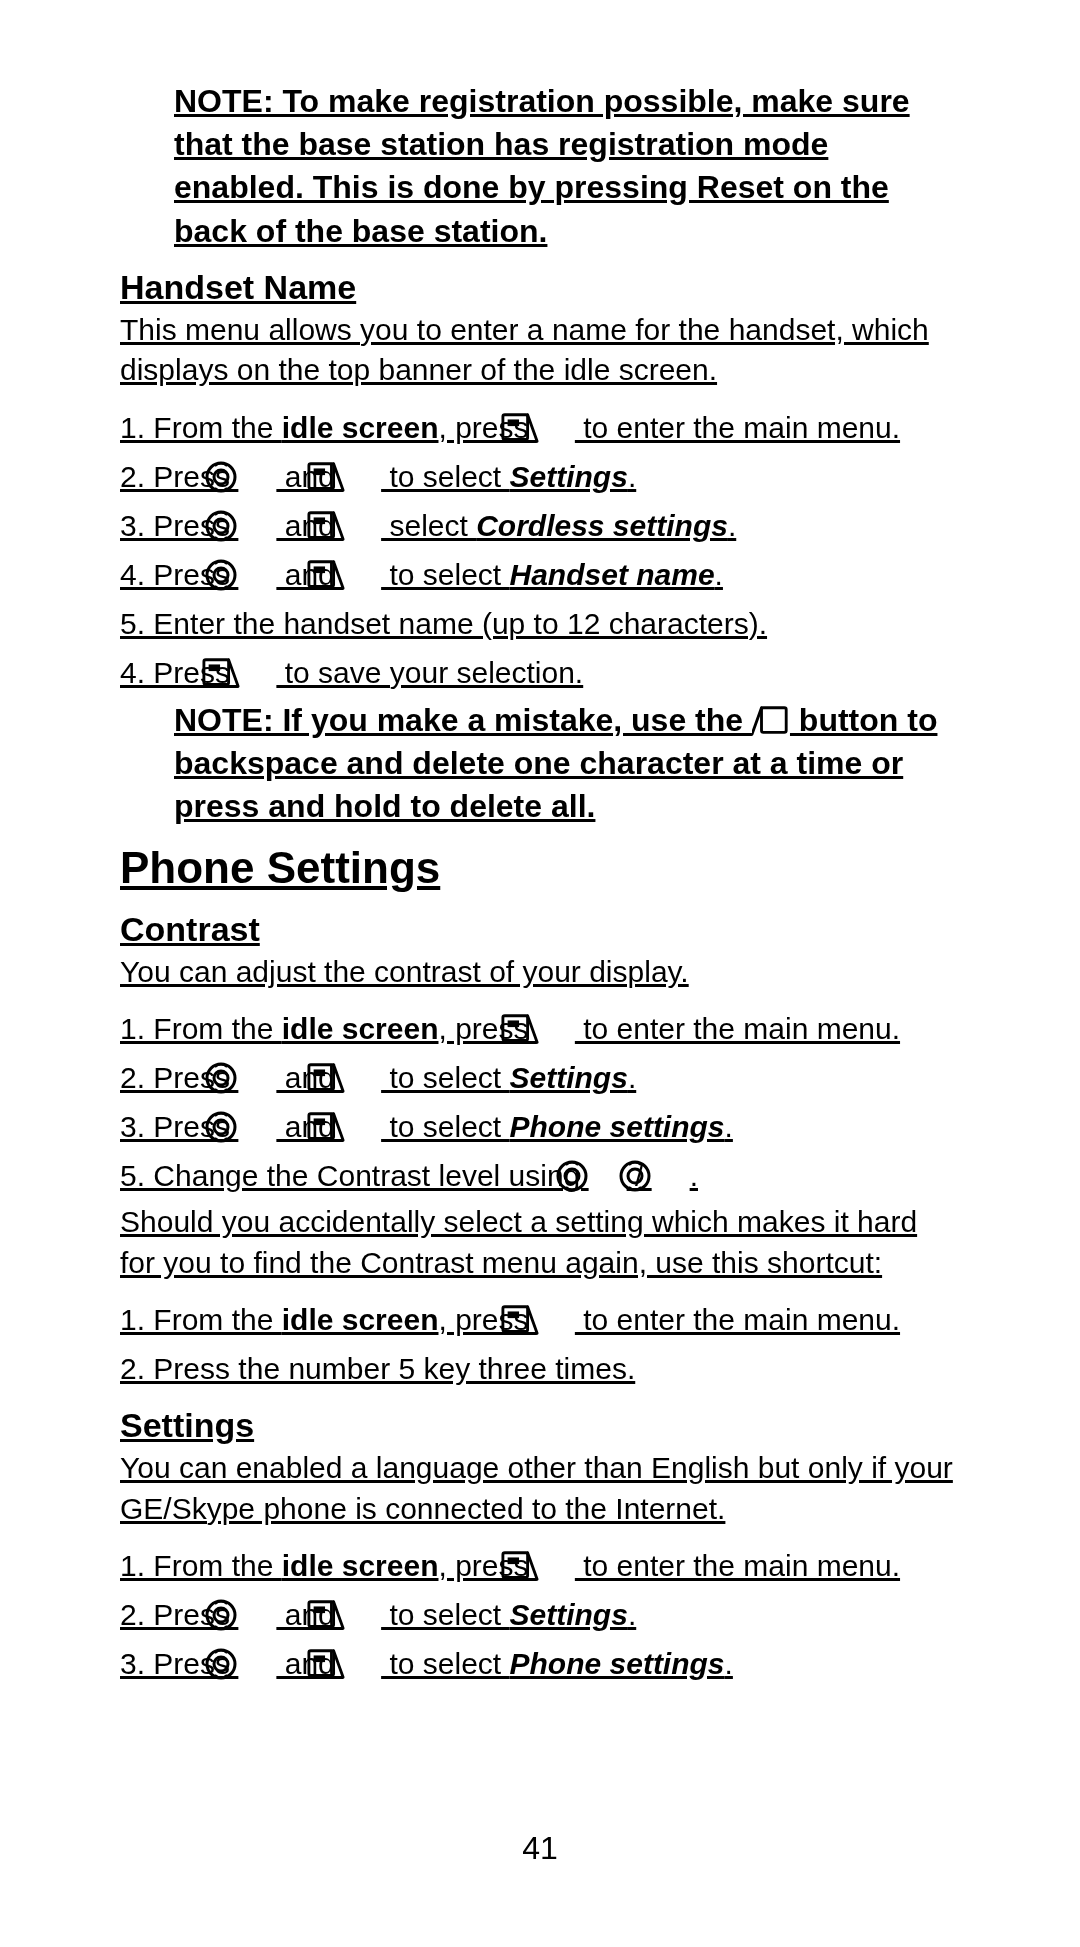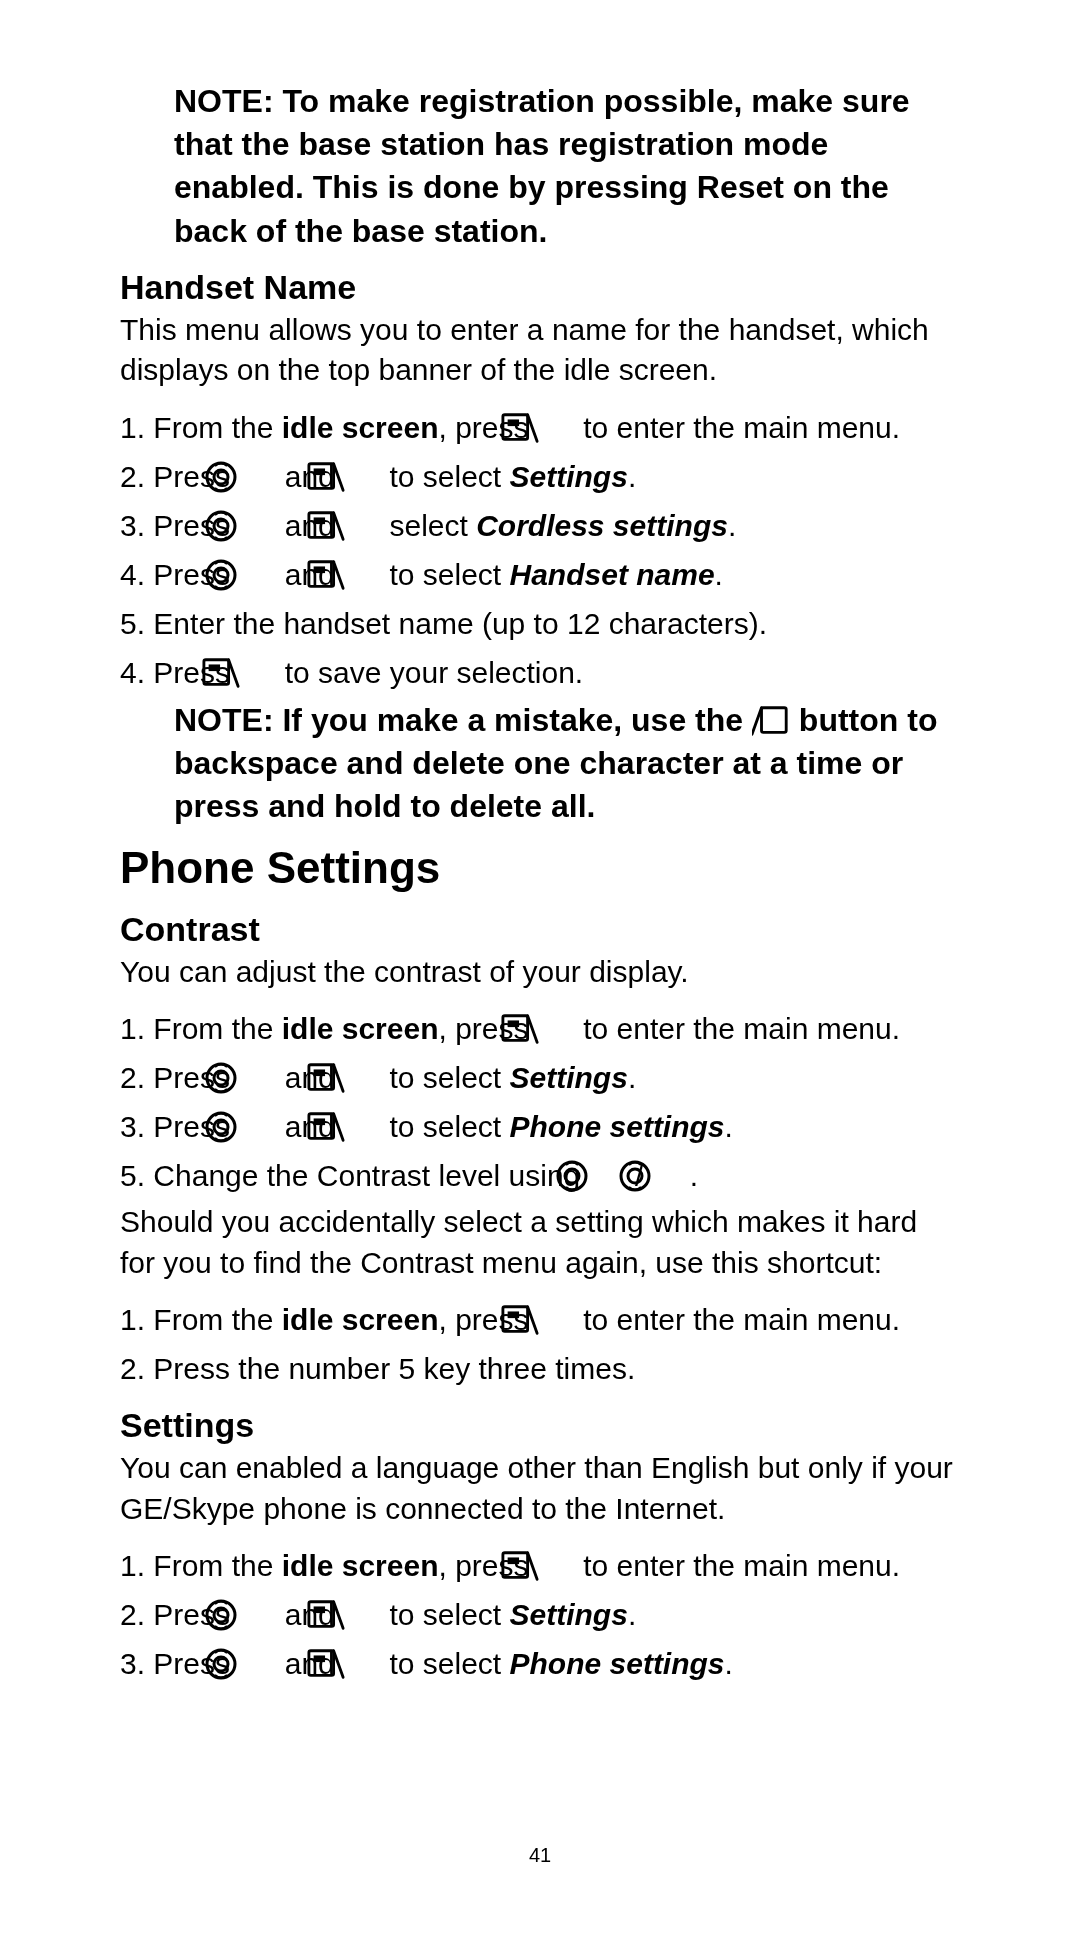--- a/index.html
+++ b/index.html
@@ -9,20 +9,21 @@
     font-family: "Segoe UI", Arial, sans-serif;
     color: #000;
     width: 1080px;
   }
   .page {
     box-sizing: border-box;
     width: 1080px;
     min-height: 1947px;
     padding: 80px 120px 40px 120px;
     position: relative;
+    text-decoration: underline;
   }
   .note {
     font-weight: 700;
     font-size: 32px;
     line-height: 1.35;
     margin: 0 0 14px 0;
     padding-left: 54px;
   }
   .h2 {
     font-weight: 700;
@@ -55,21 +56,21 @@
     vertical-align: -6px;
     width: 38px;
     height: 32px;
   }
   .icon svg { width: 100%; height: 100%; }
   .pagenum {
     position: absolute;
     bottom: 80px;
     left: 0; right: 0;
     text-align: center;
-    font-size: 20px;
+    font-size: 32px;
     margin-top: 12px;
   }
 </style>
 </head>
 <body>
 
 <svg width="0" height="0" style="position:absolute">
   <defs>
     <g id="ico-softkey-left">
       <rect x="2" y="2" width="26" height="26" rx="2" fill="none" stroke="#000" stroke-width="3"></rect>

